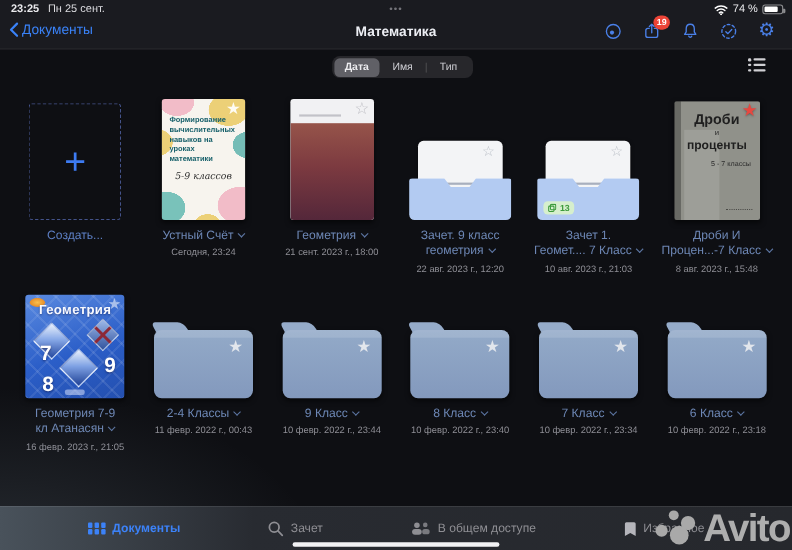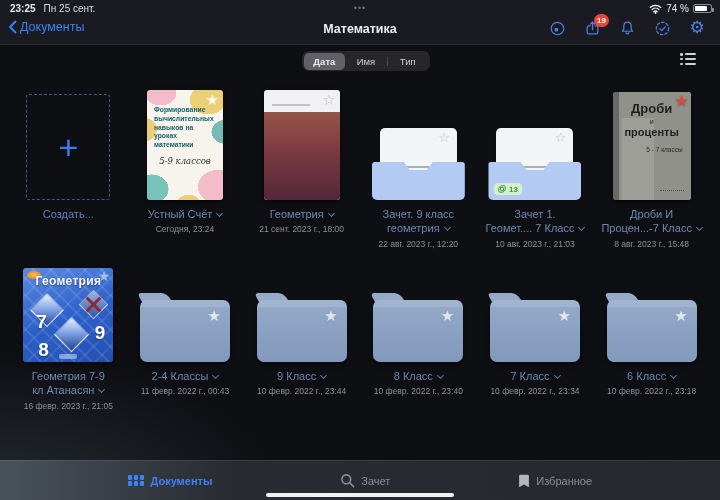--- a/index.html
+++ b/index.html
@@ -446,23 +446,43 @@
       <span>
         <svg width="15" height="15" viewBox="0 0 15 15" fill="none" stroke="#8e8e93" stroke-width="1.6" stroke-linecap="round">
           <circle cx="6.3" cy="6.3" r="4.4"></circle>
             <path d="M9.7 9.7 L13.6 13.6"></path>
         </svg>
       </span>
       <span>Зачет</span>
     </div>
     <div class="tab">
       <span>
+        <svg width="19" height="13" viewBox="0 0 19 13" fill="#8e8e93">
+          <circle cx="6" cy="3.4" r="2.5"></circle>
+            <rect x="1.6" y="6.8" width="8.8" height="5.4" rx="2.7"></rect>
+          <circle cx="13.6" cy="3.2" r="2.1" opacity=".8"></circle>
+            <rect x="10.8" y="6.9" width="6.8" height="4.8" rx="2.4" opacity=".8"></rect>
+        </svg>
+      </span>
+      <span>В общем доступе</span>
+    </div>
+    <div class="tab">
+      <span>
         <svg width="12" height="14" viewBox="0 0 12 14" fill="#b5b5bb">
           <path d="M2.5 0.8 h7 q1.4 0 1.4 1.4 V13.3 L6 10.6 L1.1 13.3 V2.2 q0 -1.4 1.4 -1.4 Z"></path>
         </svg>
       </span>
       <span>Избранное</span>
     </div>
   </div>
   <div class="home-ind"></div>
 
+  <div class="avito">
+    <span class="av-circles">
+      <span class="ac ac1"></span>
+        <span class="ac ac2"></span>
+        <span class="ac ac3"></span>
+        <span class="ac ac4"></span>
+    </span>
+    <span class="av-text">Avito</span>
+  </div>
 
 </div>
 
 </body></html>

